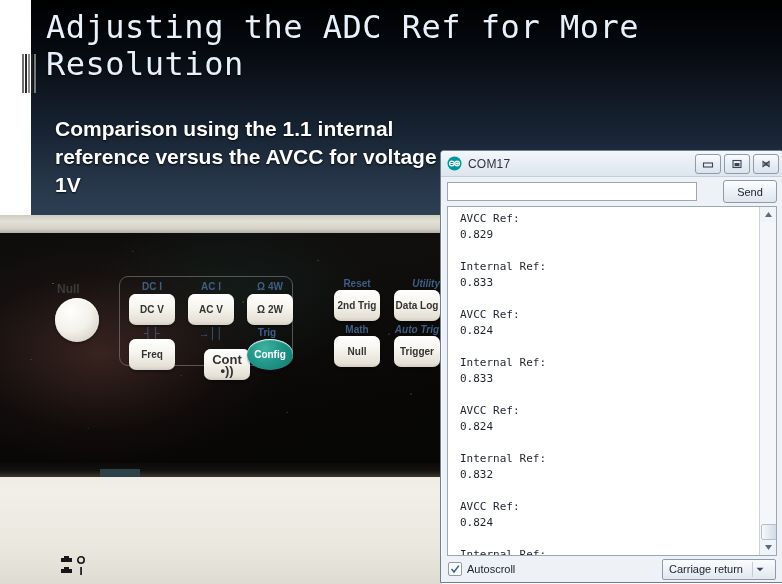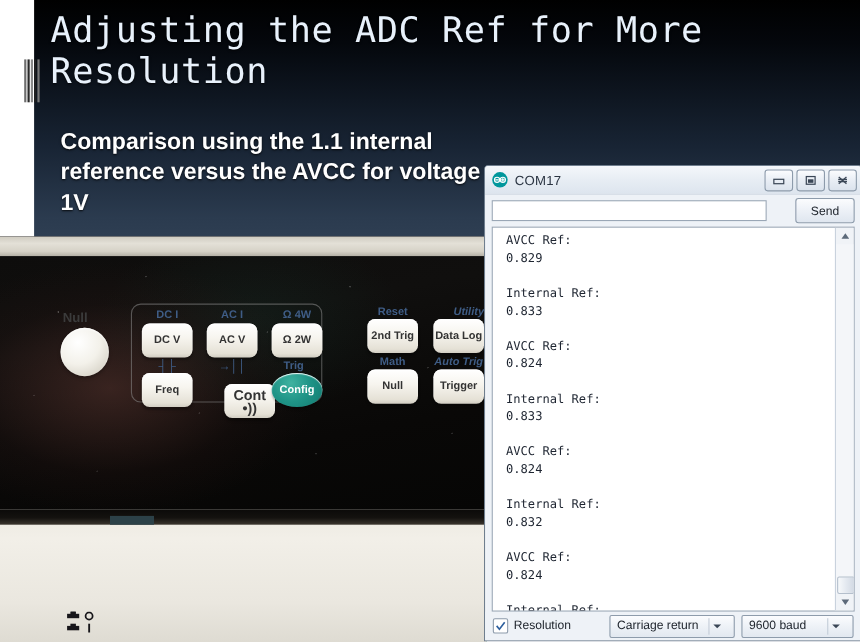--- a/index.html
+++ b/index.html
@@ -478,38 +478,30 @@
       </div>
     </div>
 
     <div class="sm-foot">
       <div class="chk-wrap">
         <div class="chk">
           <svg width="10" height="10" viewBox="0 0 10 10">
             <path d="M1.5 5 L4 8 L8.8 1.6" fill="none" stroke="#2d5f9e" stroke-width="1.5"></path>
           </svg>
         </div>
-        <div class="chk-lbl">Resolution</div>
+        <div class="chk-lbl">Autoscroll</div>
       </div>
 
       <div class="spacer"></div>
 
       <div class="combo cr">
         <div class="cv">Carriage return</div>
         <div class="carr">
           <svg width="8" height="5" viewBox="0 0 8 5">
               <path d="M0.5 0.8 L4 4.2 L7.5 0.8 Z" fill="#3a4656"></path>
             </svg>
         </div>
       </div>
 
-      <div class="combo baud">
-        <div class="cv">9600 baud</div>
-        <div class="carr">
-          <svg width="8" height="5" viewBox="0 0 8 5">
-              <path d="M0.5 0.8 L4 4.2 L7.5 0.8 Z" fill="#3a4656"></path>
-            </svg>
-        </div>
-      </div>
     </div>
 
   </div>
 </div>
 
 </body></html>

